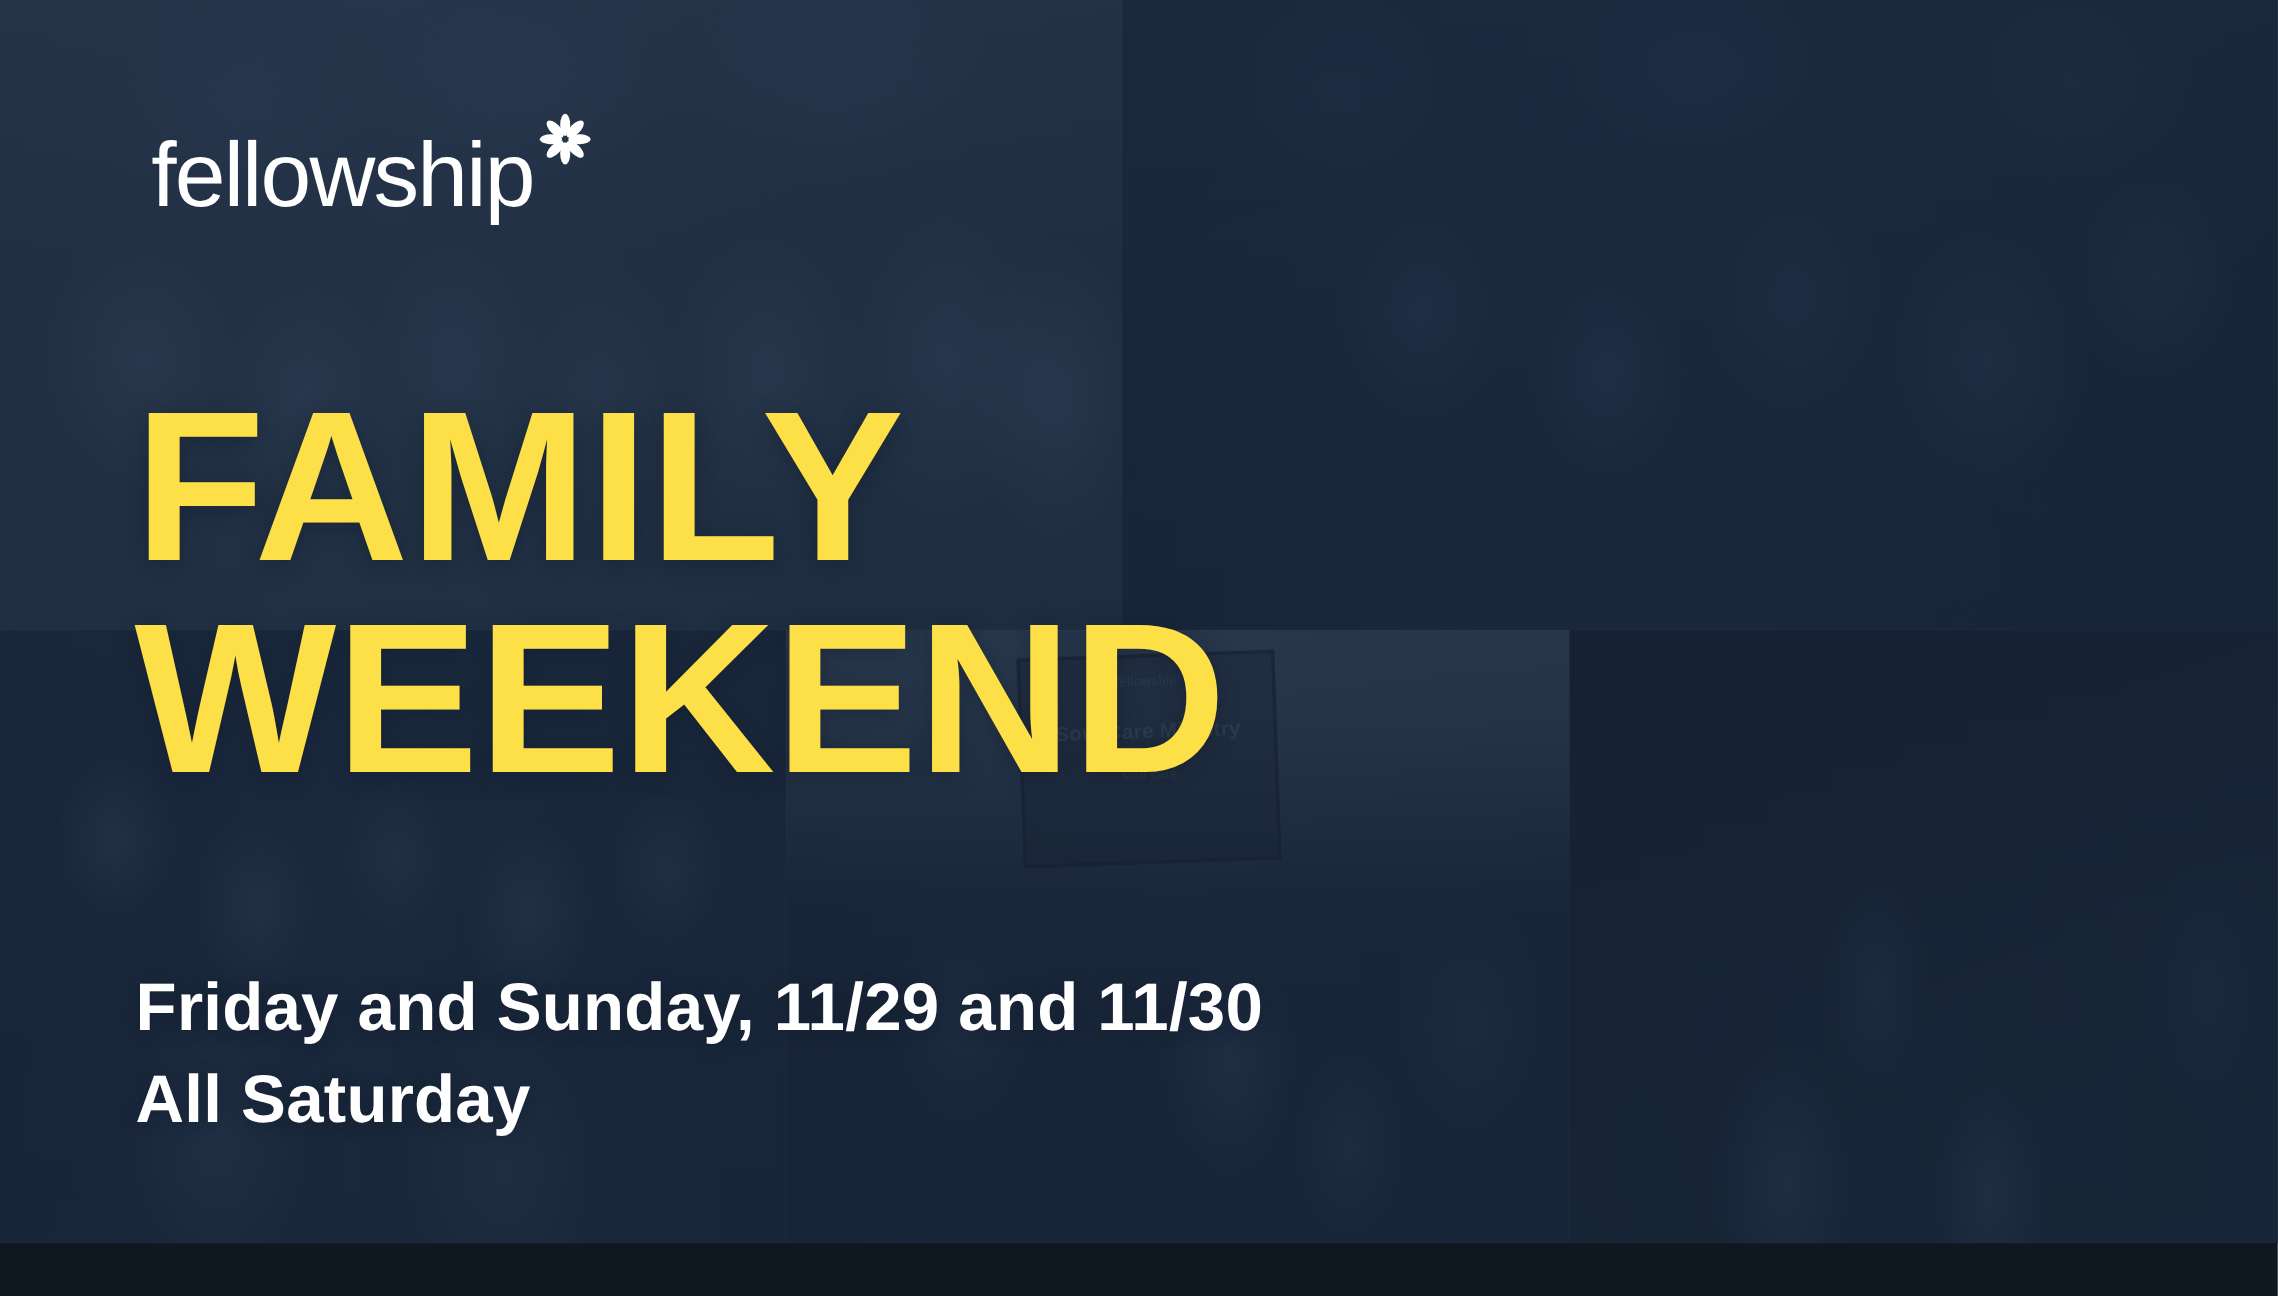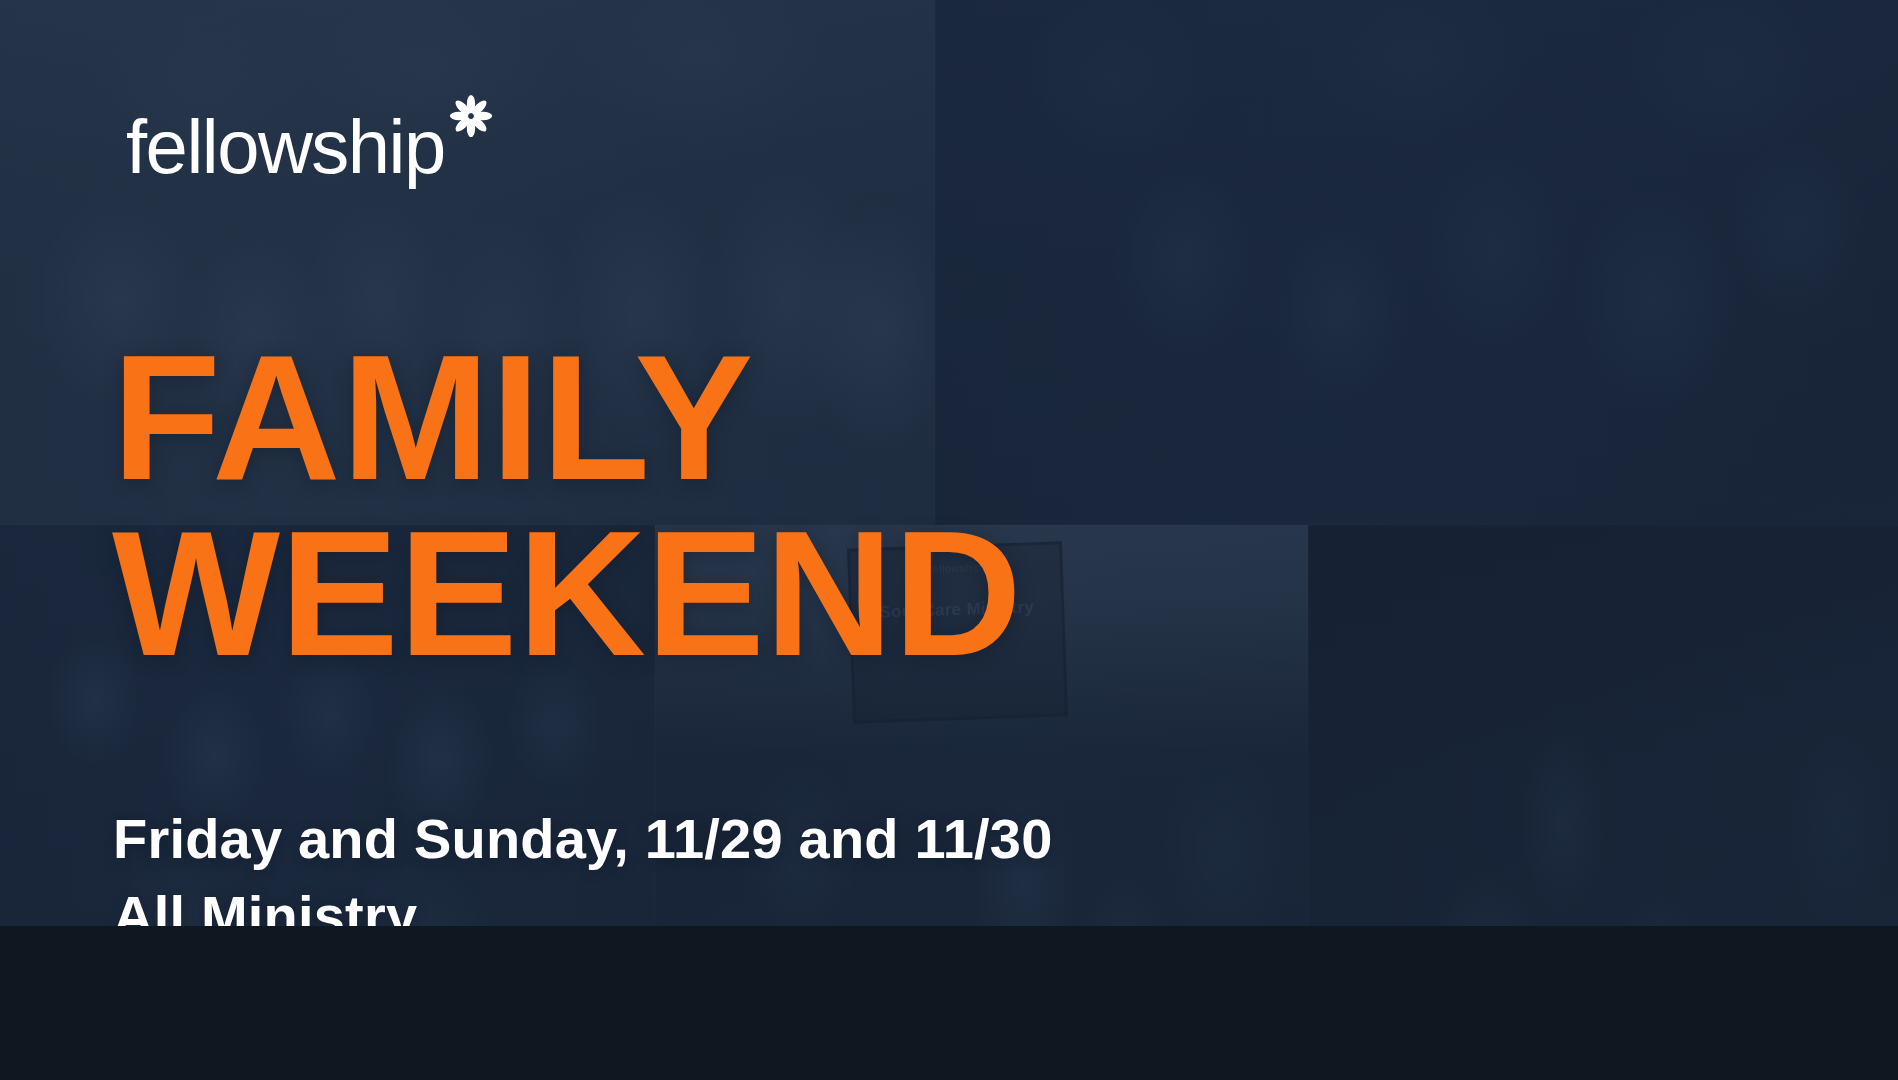--- a/index.html
+++ b/index.html
@@ -8,21 +8,21 @@
     padding: 0;
     background: #0f1720;
   }
   body {
     font-family: "Liberation Sans", sans-serif;
   }
 
   #poster {
     position: relative;
     width: 1898px;
-    height: 926px;
+    height: 1036px;
     overflow: hidden;
     background: #2b3c52;
   }
 
   
   .collage {
     position: absolute;
     inset: 0;
   }
   .panel {
@@ -161,22 +161,22 @@
     height: 44px;
     margin-left: 4px;
     margin-top: -18px;
     flex: 0 0 auto;
   }
 
   
   .headline {
     position: absolute;
     left: 112px;
-    top: 330px;
-    color: #f97316;
+    top: 318px;
+    color: #fde047;
     font-weight: 700;
     font-size: 178px;
     line-height: .99;
     letter-spacing: 1px;
     text-transform: uppercase;
     text-shadow: 0 3px 18px rgba(12,20,32,.35);
   }
   .headline .ln {
     display: block;
     white-space: nowrap;
@@ -277,17 +277,17 @@
       </svg>
     </div>
 
     <div class="headline">
       <span class="ln ln1">FAMILY</span>
       <span class="ln ln2">WEEKEND</span>
     </div>
 
     <div class="subtitle">
       <span class="sl">Friday and Sunday, 11/29 and 11/30</span>
-      <span class="sl">All Ministry</span>
+      <span class="sl">All Saturday</span>
     </div>
 
   </div>
 </div>
 
 </body></html>

